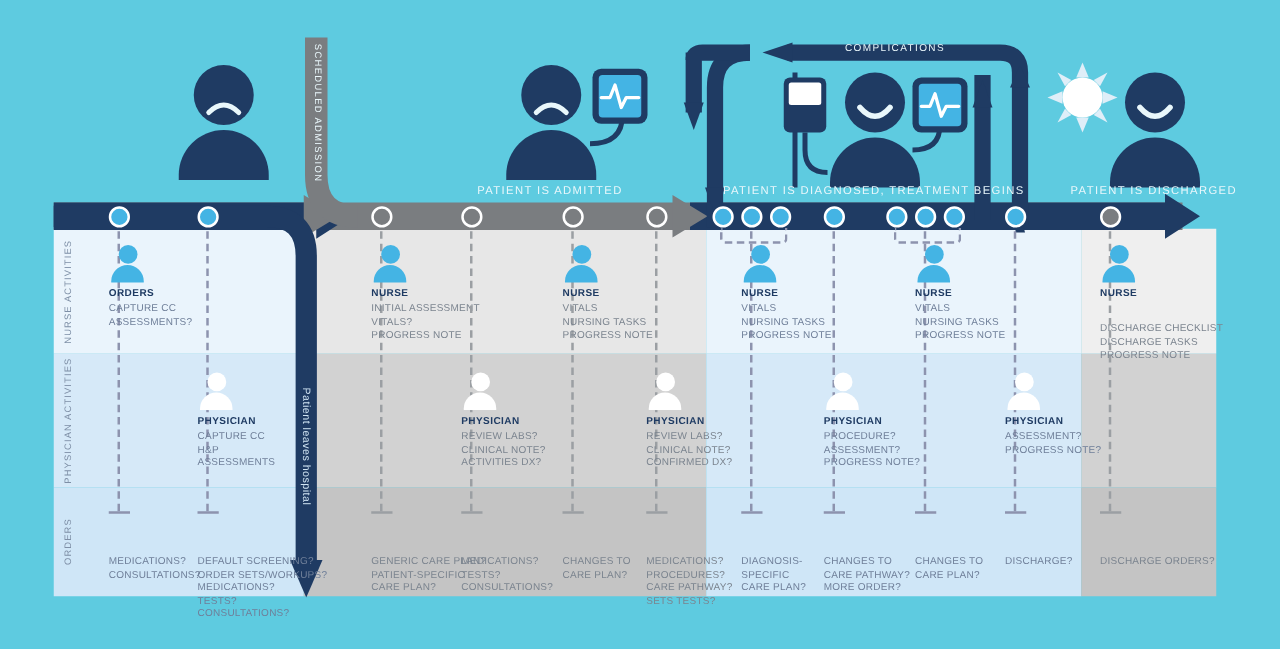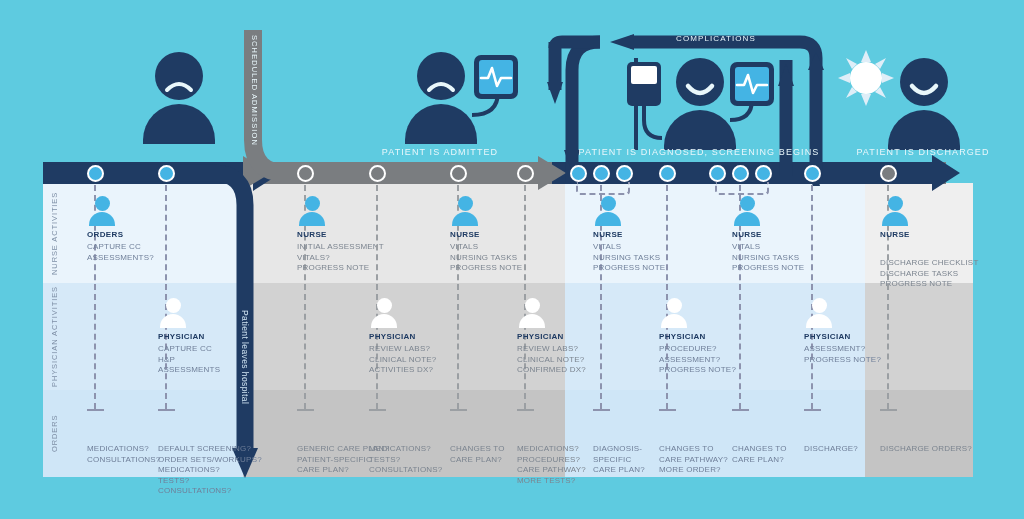--- a/index.html
+++ b/index.html
@@ -216,21 +216,21 @@
   <svg width="1024" height="519" style="pointer-events:none;">
     <path d="M730,120 Q752,120 752,100 L752,86" stroke="#1f3b63" stroke-width="4" fill="none"></path>
   </svg>
   <div class="monitor" style="left:730px;top:62px;width:44px;height:44px;">
     <div class="scr">
       <svg width="34" height="34">
         <path d="M2,18 L9,18 L13,8 L18,26 L22,18 L32,18" stroke="#ffffff" stroke-width="2.6" fill="none" stroke-linejoin="round" stroke-linecap="round"></path>
       </svg>
     </div>
   </div>
-  <div class="stage-label" style="left:578px;top:147px;width:242px;">PATIENT IS DIAGNOSED, SCREENING BEGINS</div>
+  <div class="stage-label" style="left:578px;top:147px;width:242px;">PATIENT IS DIAGNOSED, TREATMENT BEGINS</div>
 
   <div class="sun" style="left:838px;top:50px;width:56px;height:56px;">
     <svg width="56" height="56">
       <g fill="#dfeef8">
         <polygon points="28,0 33,12 23,12"></polygon>
         <polygon points="28,56 33,44 23,44"></polygon>
         <polygon points="0,28 12,23 12,33"></polygon>
         <polygon points="56,28 44,23 44,33"></polygon>
         <polygon points="8,8 19,14 14,19"></polygon>
         <polygon points="48,8 42,19 37,14"></polygon>
@@ -349,21 +349,21 @@
       <div class="role" style="left: 517px; top: 332px;">PHYSICIAN</div>
       <div class="tasks grey" style="left: 517px; top: 344px;">
         <div>REVIEW LABS?</div>
         <div>CLINICAL NOTE?</div>
         <div>CONFIRMED DX?</div>
       </div>
       <div class="order grey" style="left: 517px; top: 418px;">
         <div>MEDICATIONS?</div>
         <div>PROCEDURES?</div>
         <div>CARE PATHWAY?</div>
-        <div>MORE TESTS?</div>
+        <div>SETS TESTS?</div>
       </div>
       <div class="node blue" style="left: 593px; top: 165px;"></div>
       <div class="drop" style="left: 600px; top: 185px; height: 224px;"></div>
       <div class="drop-cap" style="left: 593px; top: 409px; width: 17px;"></div>
       <div class="person nurse" style="left: 593px; top: 196px;">
         <div class="head"></div>
         <div class="body"></div>
       </div>
       <div class="role" style="left: 593px; top: 230px;">NURSE</div>
       <div class="tasks" style="left: 593px; top: 242px;">

